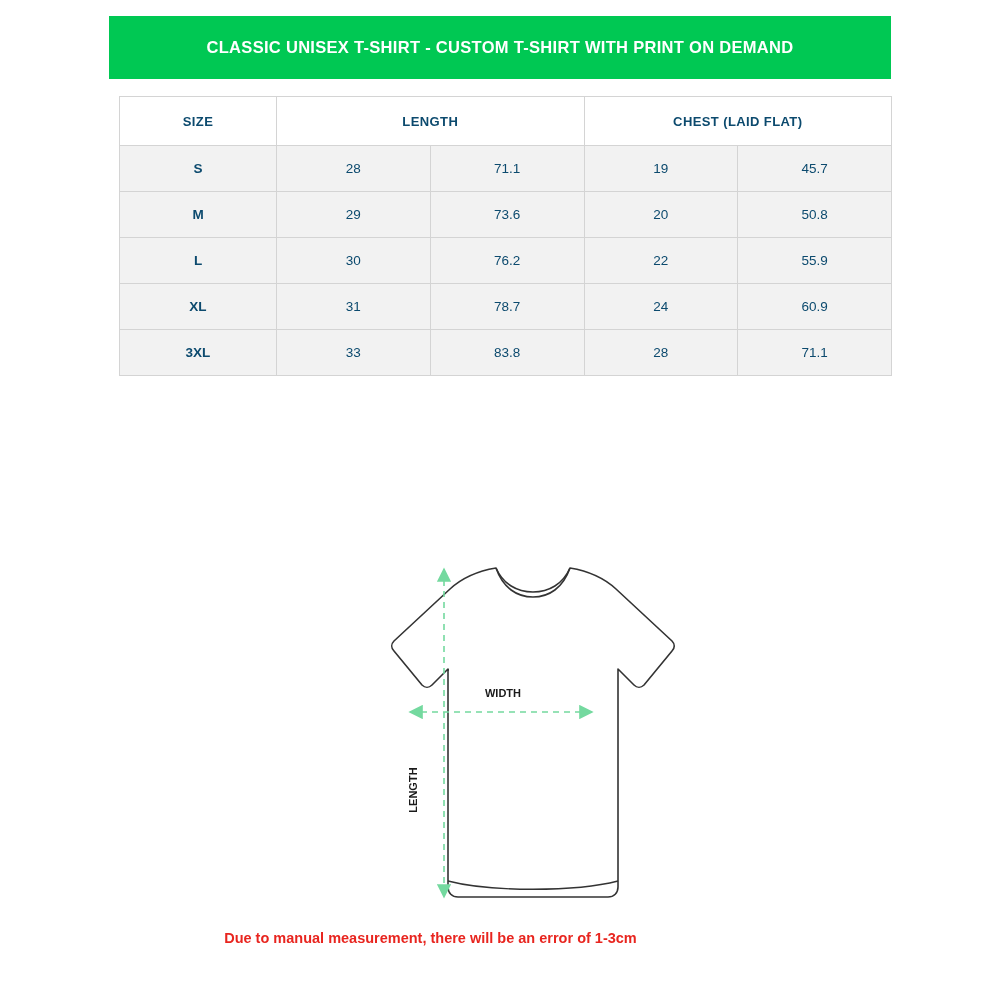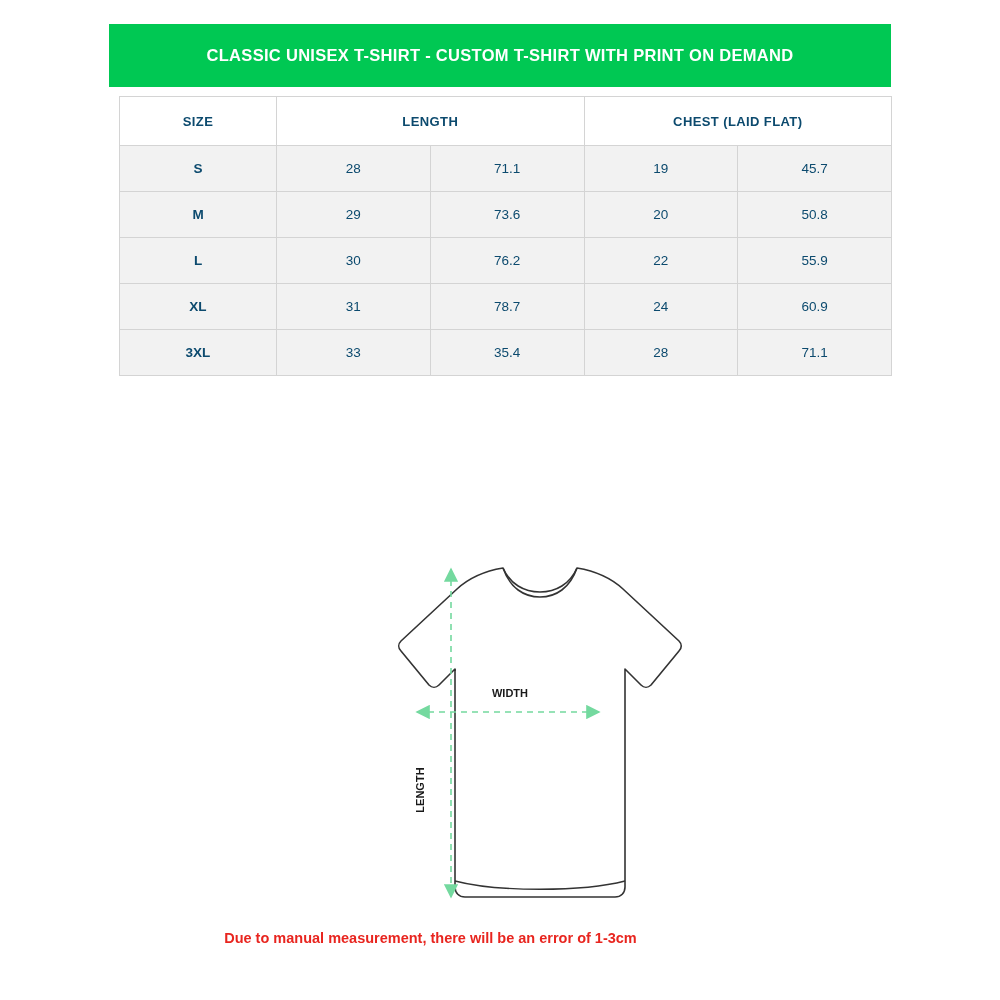--- a/index.html
+++ b/index.html
@@ -17,21 +17,21 @@
   .page {
     position: relative;
     width: 1000px;
     height: 1000px;
   }
 
   
   .banner {
     position: absolute;
     left: 109px;
-    top: 24px;
+    top: 16px;
     width: 782px;
     height: 63px;
     background: #00c853;
     display: flex;
     align-items: center;
     justify-content: center;
   }
   .banner-title {
     color: #ffffff;
     font-size: 16.5px;
@@ -76,21 +76,21 @@
   table.size-table tbody td.size-cell {
     font-weight: bold;
     font-size: 13.5px;
   }
   col.c-size { width: 157px; }
   col.c-num  { width: 153.75px; }
 
   
   .diagram {
     position: absolute;
-    left: 307px;
+    left: 300px;
     top: 545px;
     width: 400px;
     height: 385px;
   }
   .diagram svg { display: block; }
 
   
   .footnote {
     position: absolute;
     left: 0;
@@ -152,21 +152,21 @@
         <tr>
           <td class="size-cell">XL</td>
           <td>31</td>
           <td>78.7</td>
           <td>24</td>
           <td>60.9</td>
         </tr>
         <tr>
           <td class="size-cell">3XL</td>
           <td>33</td>
-          <td>35.4</td>
+          <td>83.8</td>
           <td>28</td>
           <td>71.1</td>
         </tr>
       </tbody>
     </table>
   </div>
 
   <div class="diagram">
     <svg width="400" height="385" viewBox="0 0 400 385" xmlns="http://www.w3.org/2000/svg">
       <defs>

